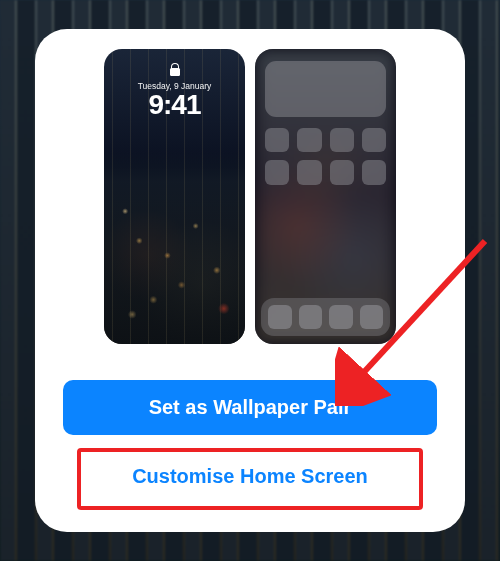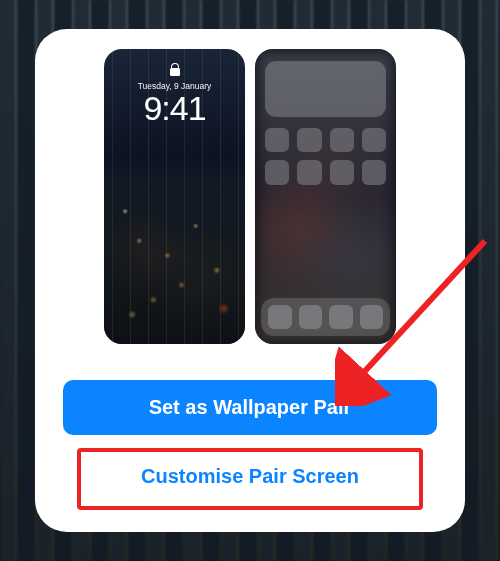--- a/index.html
+++ b/index.html
@@ -136,22 +136,22 @@
     }
     
     .lock-date {
       font-size: 8.5px;
       font-weight: 500;
       margin-bottom: 0px;
       opacity: 0.95;
     }
     
     .lock-time {
-      font-size: 34px;
-      font-weight: 400;
+      font-size: 28px;
+      font-weight: 700;
       letter-spacing: -1px;
       line-height: 1;
     }
     
     .phone-home {
       position: relative;
     }
     
     .phone-home-bg {
       position: absolute;
@@ -309,21 +309,21 @@
         <div class="dock-icon"></div>
         <div class="dock-icon"></div>
         <div class="dock-icon"></div>
       </div>
     </div>
 
   </div>
 
   <div class="button-stack">
     <button class="btn-primary">Set as Wallpaper Pair</button>
-    <button class="btn-secondary">Customise Pair Screen</button>
+    <button class="btn-secondary">Customise Home Screen</button>
     <div class="highlight-box"></div>
   </div>
 
 </div>
 
 <svg class="annotation-arrow" viewBox="0 0 155 170">
   <defs>
     <marker id="arrowhead" markerWidth="12" markerHeight="12" refX="3" refY="6" orient="auto">
       <polygon points="0 0, 12 6, 0 12" fill="#ed2224"></polygon>
     </marker>

